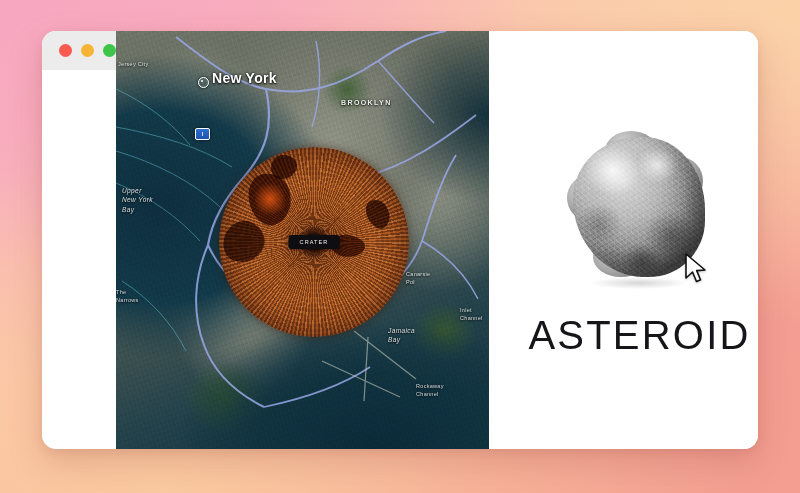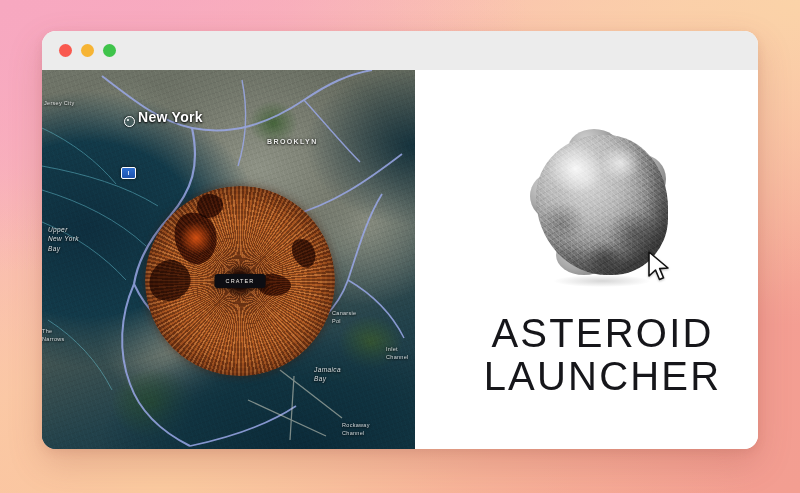--- a/index.html
+++ b/index.html
@@ -31,21 +31,21 @@
     left: 42px;
     top: 31px;
     width: 716px;
     height: 418px;
     border-radius: 14px;
     background: #ffffff;
     box-shadow: 0 14px 34px rgba(150, 70, 60, 0.22),
                 0 3px 10px rgba(150, 70, 60, 0.12);
     overflow: hidden;
     display: flex;
-    flex-direction: column;
+    flex-direction: row;
   }
 
   .titlebar {
     height: 39px;
     flex: 0 0 39px;
     background: #ececec;
     display: flex;
     align-items: center;
     padding-left: 17px;
     gap: 9px;
@@ -424,20 +424,19 @@
           <div class="asteroid-tex"></div>
           <div class="asteroid-shadow"></div>
 
           <svg class="cursor" viewBox="0 0 26 32">
             <path d="M3 1 L3 25 L9.5 19 L13.5 28.5 L17.5 26.8 L13.7 17.6 L22 17 Z" fill="#ffffff" stroke="#111111" stroke-width="1.6" stroke-linejoin="round"></path>
           </svg>
         </div>
 
         <div class="brand-title">
           <span class="line">Asteroid</span>
-          <span class="line">Launcher</span>
         </div>
 
       </div>
 
     </div>
   </div>
 </div>
 
 </body></html>

